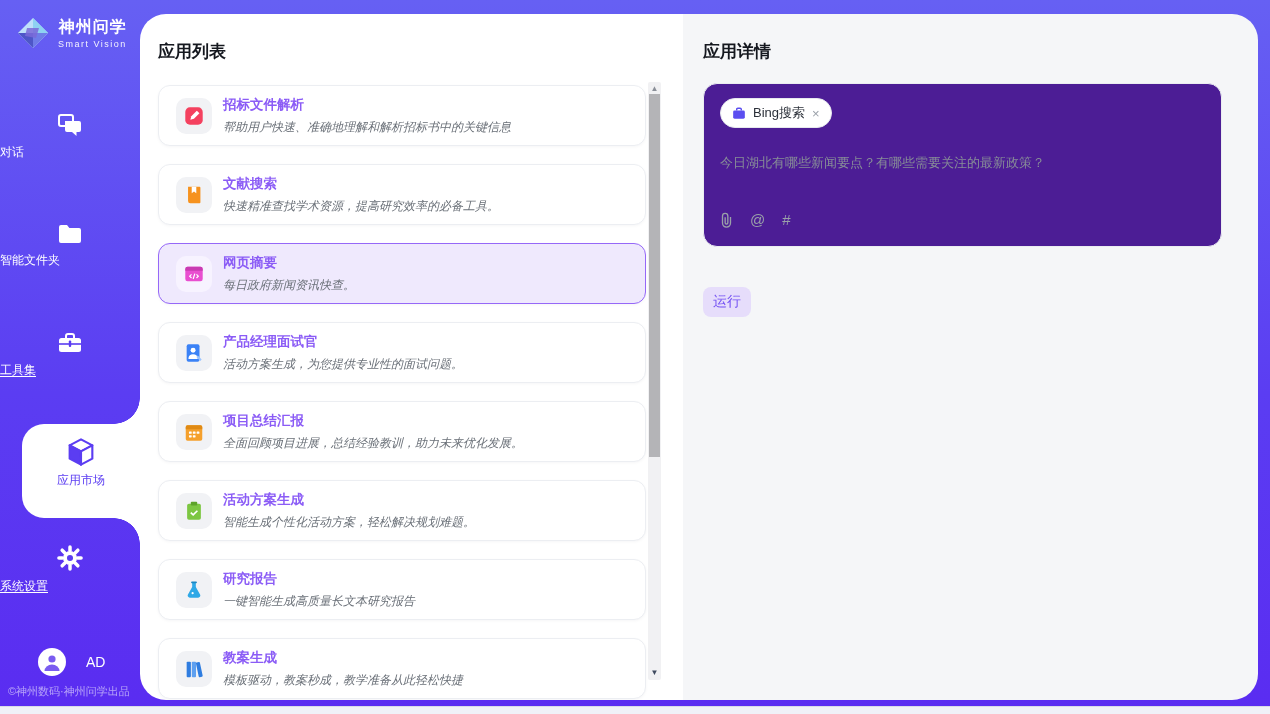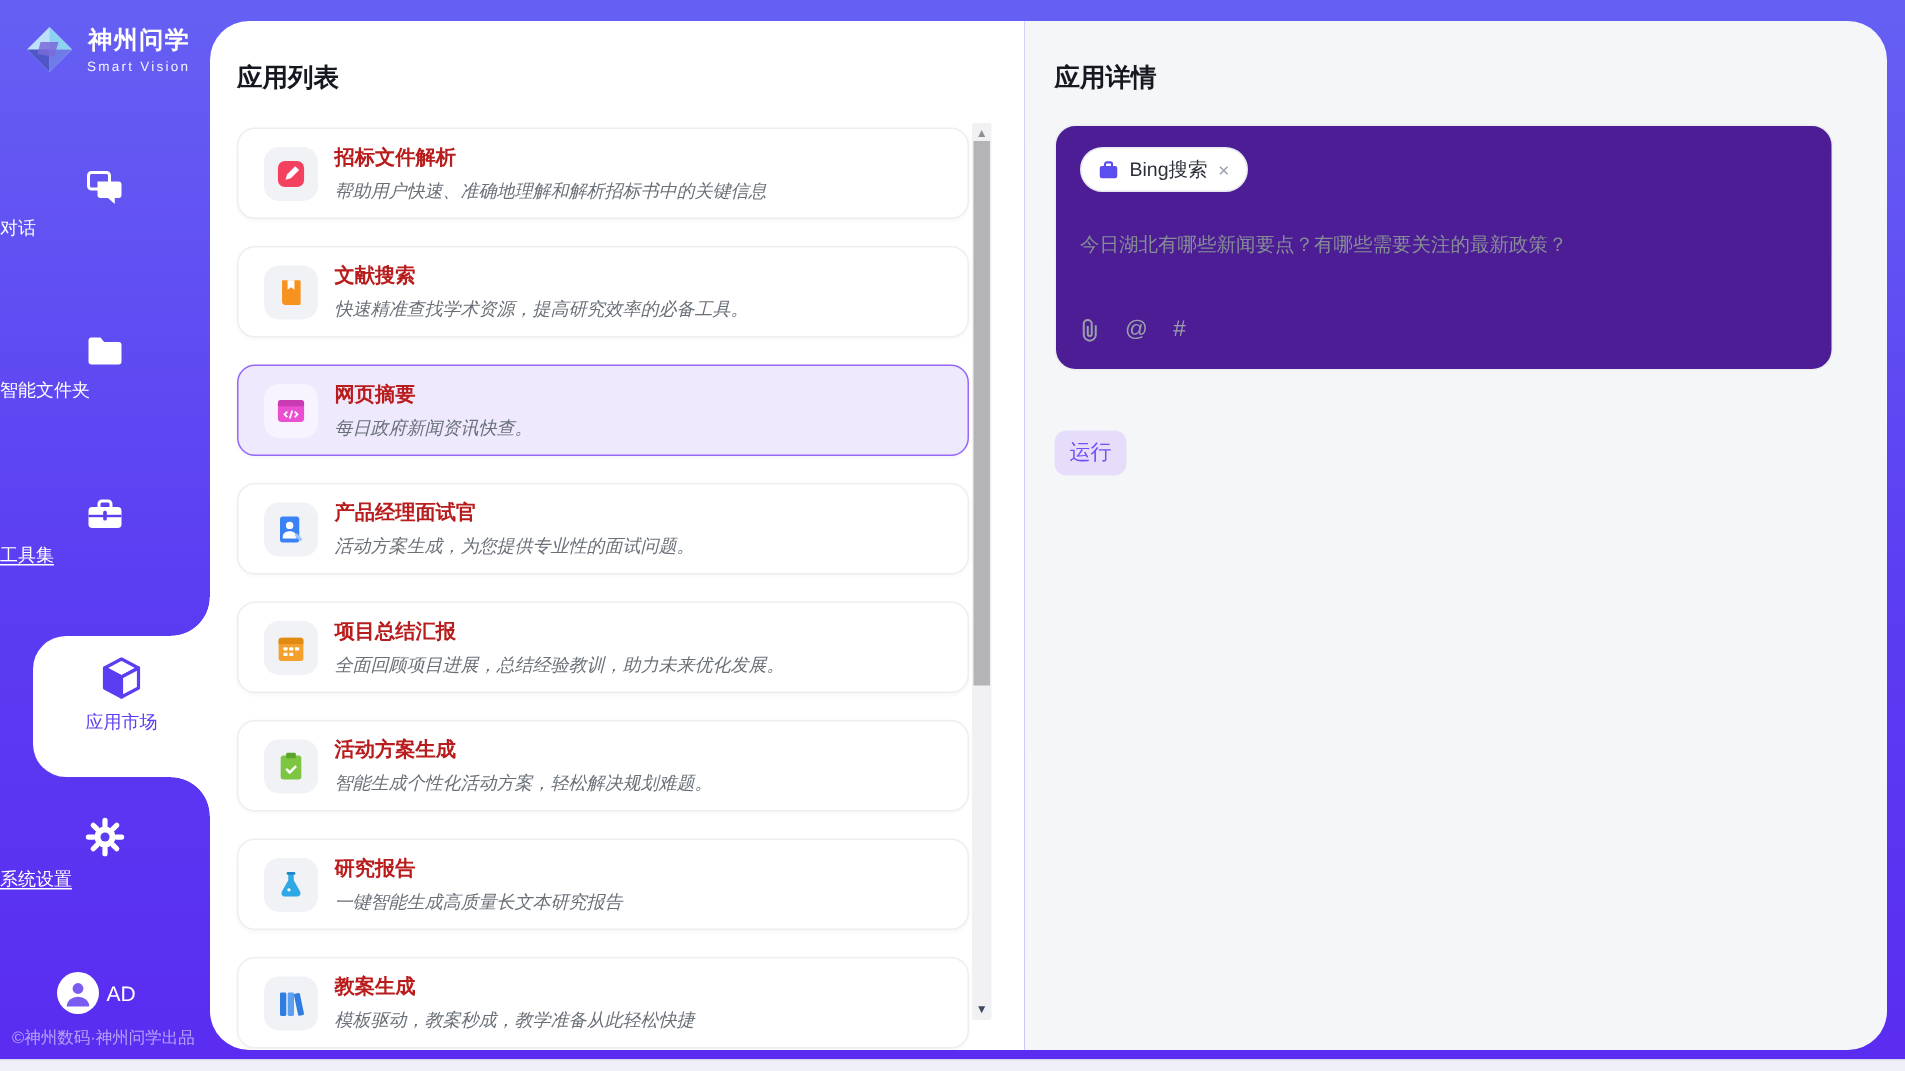--- a/index.html
+++ b/index.html
@@ -18,39 +18,39 @@
   .nav-item { position:absolute; left:0; width:140px; text-align:left; cursor:pointer; }
   .nav-item .ico { display:block; margin:0 auto 6px; }
   .nav-label { font-size:12px; color:#fff; }
   .nav-label.u { text-decoration:underline; text-underline-offset:2px; }
   .active-bubble { position:absolute; left:22px; right:0; top:424px; height:94px;
     background:#fff; border-radius:22px 0 0 22px; text-align:center; padding-top:12px; }
   .active-bubble .curve { position:absolute; right:0; width:26px; height:26px; }
   .curve-top { top:-26px; background:radial-gradient(circle at 0 0, transparent 25.5px, #fff 26px); }
   .curve-bottom { bottom:-26px; background:radial-gradient(circle at 0 100%, transparent 25.5px, #fff 26px); }
   .active-bubble .nav-label { color:#5b3df2; }
-  .user-row { position:absolute; left:38px; top:648px; display:flex; align-items:center; gap:5px; cursor:pointer; }
+  .user-row { position:absolute; left:38px; top:648px; display:flex; align-items:center; gap:20px; cursor:pointer; }
   .user-name { font-size:14px; color:#fff; }
   .side-footer { position:absolute; left:8px; top:684px; font-size:11px; color:rgba(255,255,255,.55); white-space:nowrap; }
 
   
   .content { position:absolute; left:140px; top:14px; right:12px; bottom:14px;
     border-radius:26px; overflow:hidden; display:flex; }
   .list-panel { position:relative; width:543px; background:#fff; padding:26px 0 0 18px; }
   .panel-title { font-size:17px; font-weight:bold; color:#15181f; }
   .cards { margin-top:22px; width:488px; }
   .card { display:flex; align-items:center; height:61px; margin-bottom:18px;
     background:#fff; border:1px solid #eceef2; border-radius:12px;
     padding:0 14px 0 17px; box-shadow:0 1px 3px rgba(20,22,40,.04); cursor:pointer; }
   .card.selected { background:#efe9fd; border:1.5px solid #9668f8; }
   .app-ico { width:36px; height:36px; border-radius:10px; background:#f1f2f5;
     display:flex; align-items:center; justify-content:center; flex:none; }
   .card.selected .app-ico { background:#f7f3ff; }
   .card-text { margin-left:11px; min-width:0; }
-  .card-name { font-size:13.5px; font-weight:bold; color:#b91c1c; }
+  .card-name { font-size:13.5px; font-weight:bold; color:#8b5cf6; }
   .card-desc { font-size:12px; color:#6a7078; margin-top:5px; white-space:nowrap;font-style:italic; }
 
   
   .scrollbar { position:absolute; top:68px; bottom:20px; right:22px; width:13px;
     background:#f1f1f3; border-radius:2px; cursor:pointer; }
   .sb-arrow { position:absolute; left:0; width:13px; text-align:center; font-size:8px; line-height:10px; }
   .sb-up { top:2px; color:#8a8f98; }
   .sb-down { bottom:2px; color:#3f4a5f; }
   .sb-thumb { position:absolute; left:1px; width:11px; top:12px; height:363px; background:#b4b4b7; }
 

